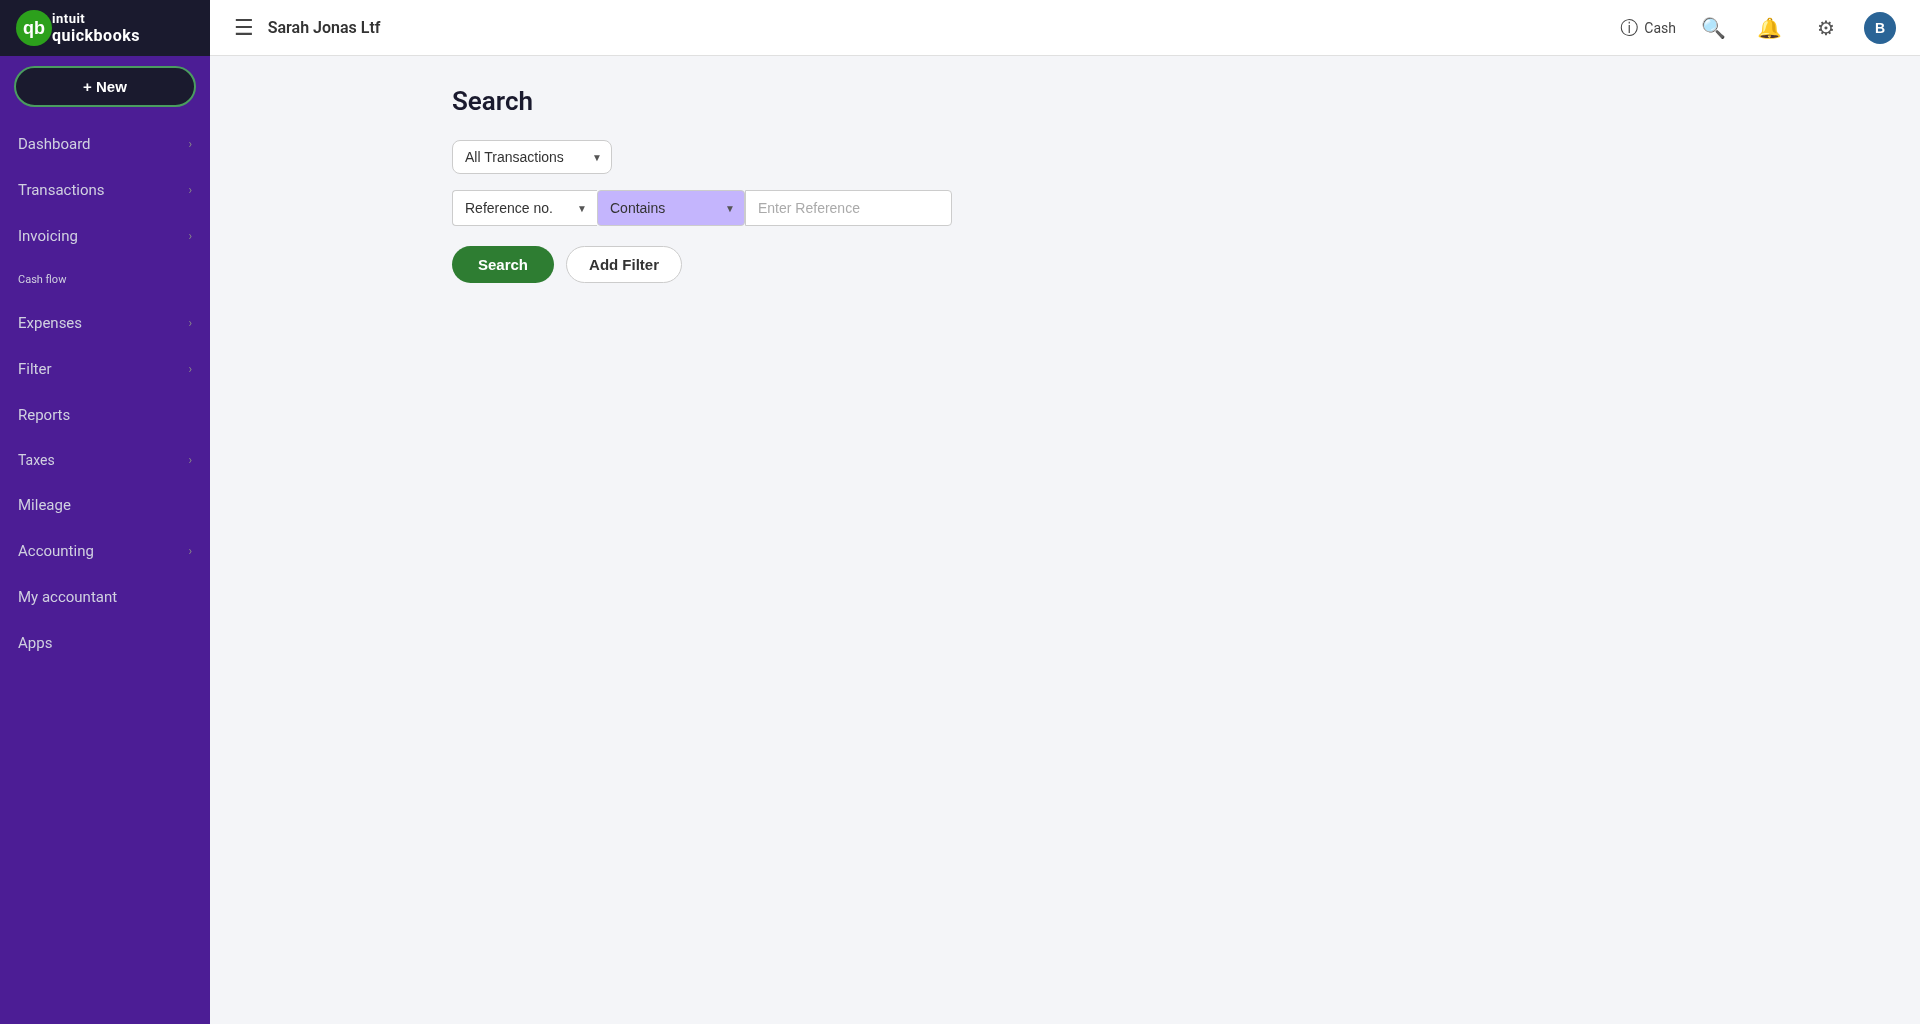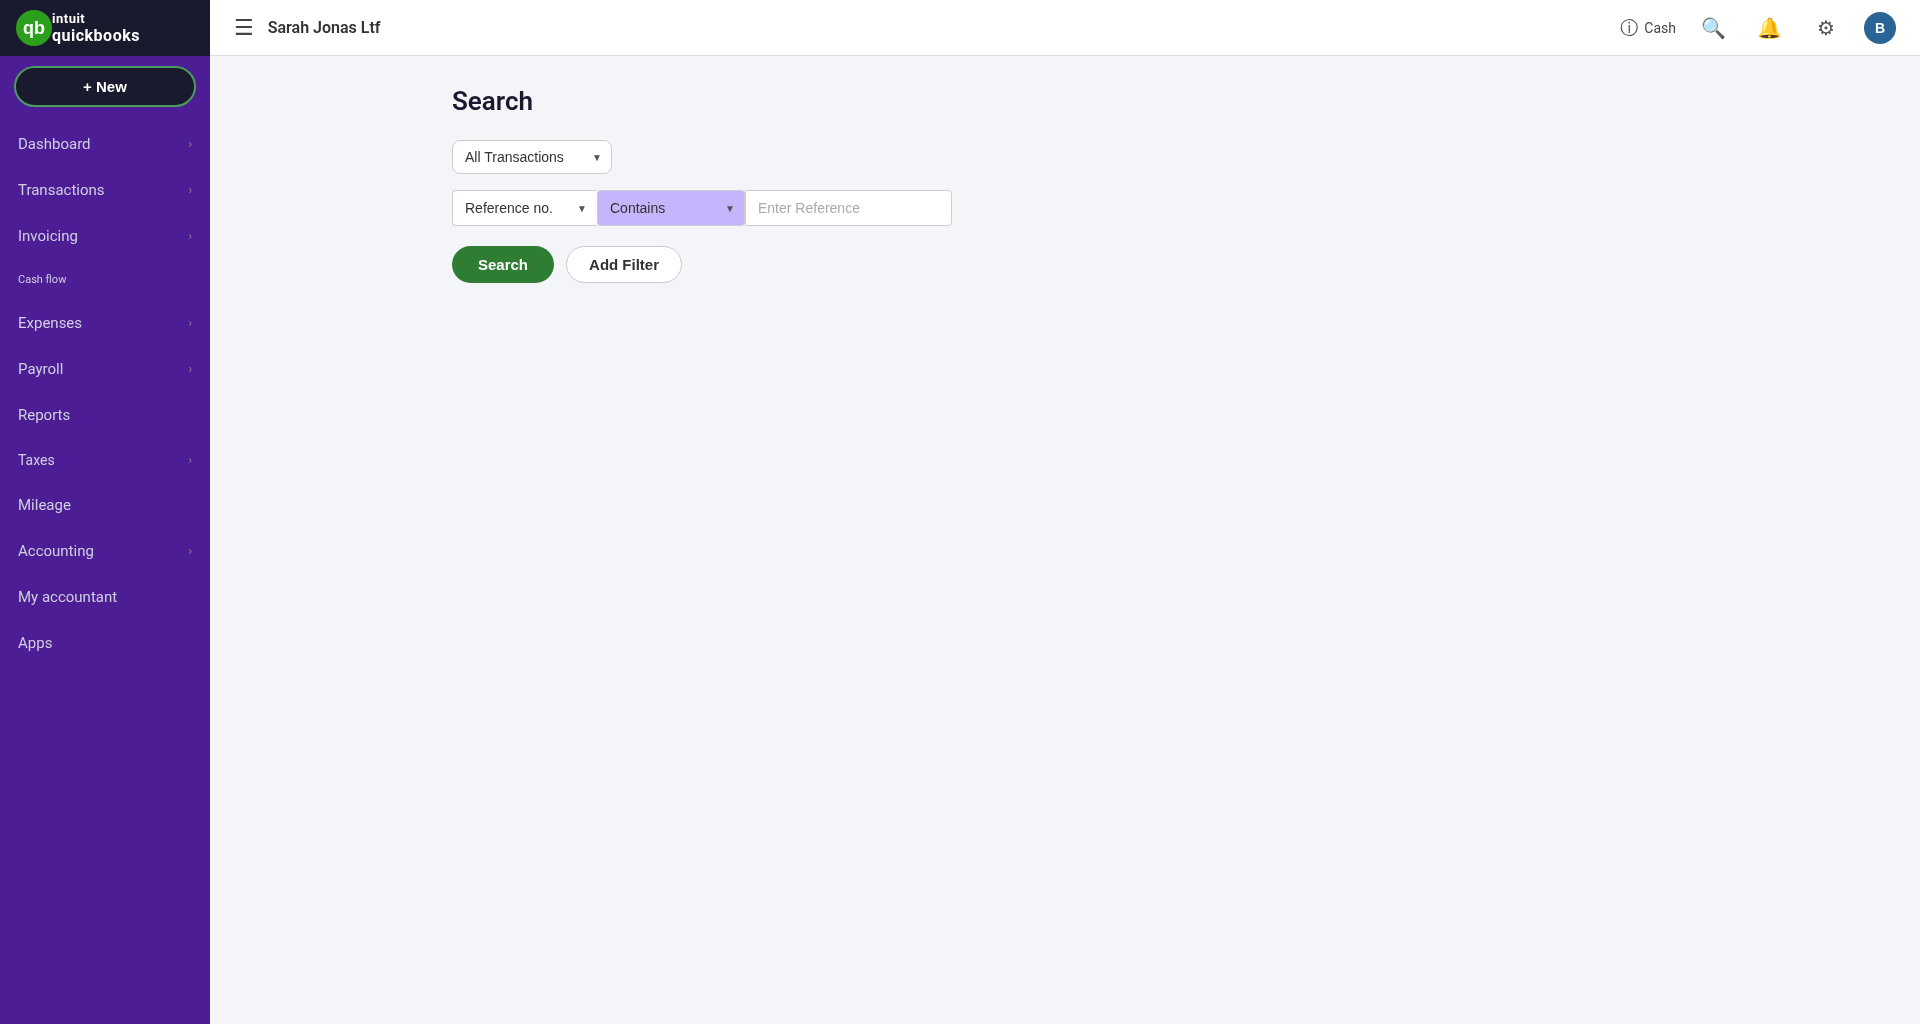--- a/index.html
+++ b/index.html
@@ -357,21 +357,21 @@
     </div>
         <div class="nav-item">
       <span style="font-size:11px;">Cash flow</span>
 
     </div>
         <div class="nav-item">
       <span style="font-size:15px;">Expenses</span>
       <span class="chevron">›</span>
     </div>
         <div class="nav-item">
-      <span style="font-size:15px;">Payroll</span>
+      <span style="font-size:15px;">Filter</span>
       <span class="chevron">›</span>
     </div>
         <div class="nav-item">
       <span style="font-size:15px;">Reports</span>
 
     </div>
         <div class="nav-item">
       <span style="font-size:14px;">Taxes</span>
       <span class="chevron">›</span>
     </div>

